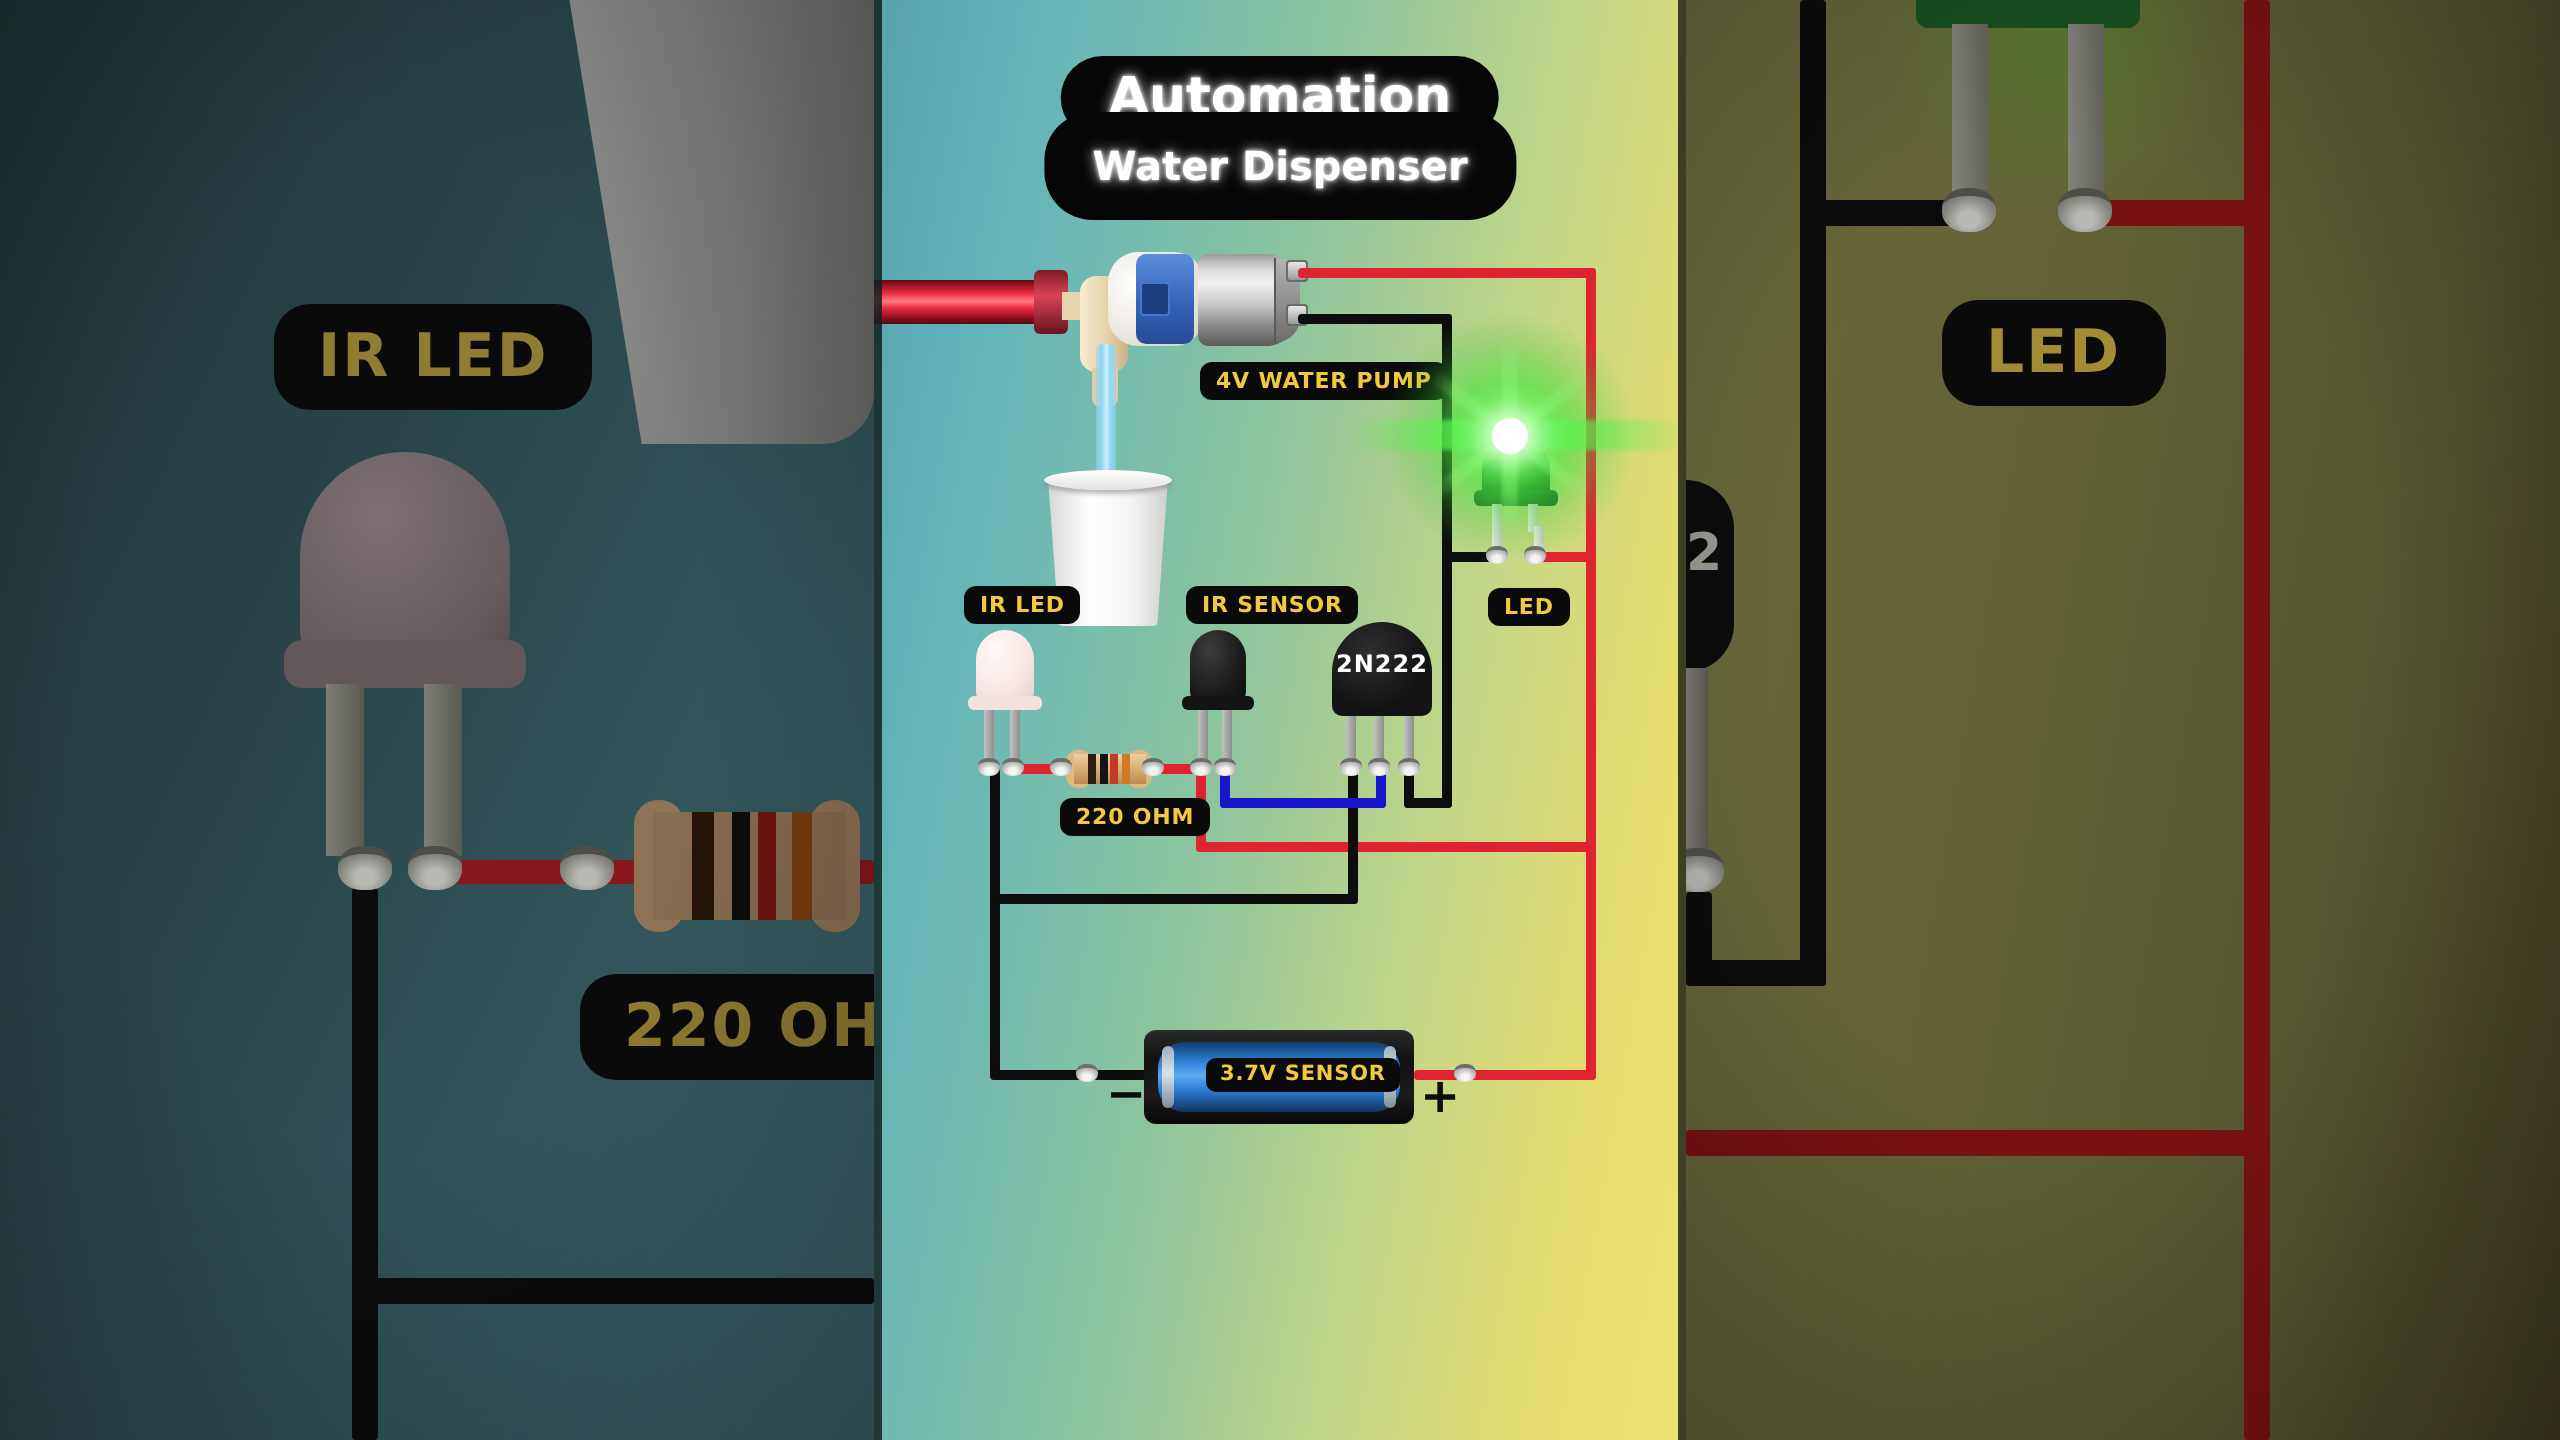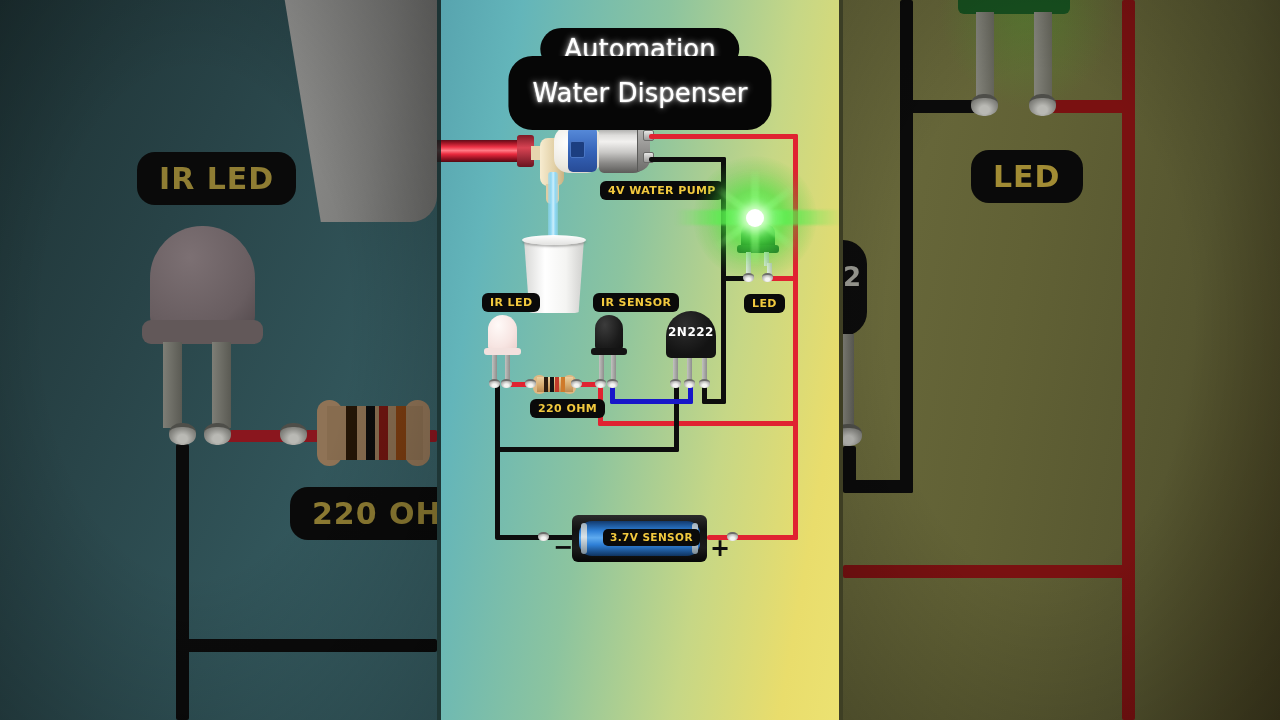--- a/index.html
+++ b/index.html
@@ -23,21 +23,21 @@
 
   
   .lbl{position:absolute;background:#0a0a0a;color:#f2c93e;font-weight:700;
        font-size:11px;letter-spacing:0.4px;padding:3px 8px;border-radius:6px;
        white-space:nowrap;line-height:1.2;}
   .lbl-big{position:absolute;background:#0a0a0a;font-weight:700;font-size:30px;
        letter-spacing:1px;padding:9px 22px;border-radius:18px;white-space:nowrap;}
 
   
   .title-line{position:absolute;left:50%;transform:translateX(-50%);
-       background:#060606;color:#fff;font-weight:400;border-radius:24px;
+       background:#060606;color:#fff;font-weight:700;border-radius:24px;
        text-align:center;white-space:nowrap;
        text-shadow:0 0 7px rgba(255,255,255,0.85),0 0 2px #fff;}
 
   
   .w{position:absolute;border-radius:2px;}
   .w-red{background:#e02331;}
   .w-blk{background:#0d0d0d;}
   .w-blu{background:#1717c9;}
 
   
@@ -252,19 +252,19 @@
                 background:linear-gradient(to bottom,#123a6e 0%,#2e7fd6 28%,#5fabef 48%,#2e7fd6 68%,#0f3360 100%);"></div>
     <div class="abs" style="left:144px;top:523px;width:6px;height:31px;border-radius:3px;
                 background:linear-gradient(to bottom,#9fb0bd,#d9e2e8 45%,#7d8d99);"></div>
     <div class="abs" style="left:255px;top:523px;width:6px;height:31px;border-radius:3px;
                 background:linear-gradient(to bottom,#9fb0bd,#d9e2e8 45%,#7d8d99);"></div>
     <div class="lbl" style="left:166px;top:529px;font-size:10.5px;padding:2px 7px;border-radius:5px;">3.7V SENSOR</div>
     <div class="abs" style="left:116px;top:533px;color:#0d0d0d;font-size:24px;font-weight:700;">−</div>
     <div class="abs" style="left:273px;top:534px;color:#0d0d0d;font-size:24px;font-weight:700;">+</div>
 
     <div class="title-line" style="top:28px;height:42px;line-height:42px;padding:0 24px;font-size:26px;">Automation</div>
-    <div class="title-line" style="top:56px;height:42px;line-height:42px;padding:16px 24px;font-size:26px;">Water Dispenser</div>
+    <div class="title-line" style="top:56px;height:42px;line-height:42px;padding:6px 24px;font-size:20px;">Water Dispenser</div>
 
     <div class="edge" style="left:0;background:rgba(18,32,30,0.85);"></div>
     <div class="edge" style="left:402px;background:rgba(32,34,22,0.85);"></div>
   </div>
 
 </div>
 
 </body></html>

